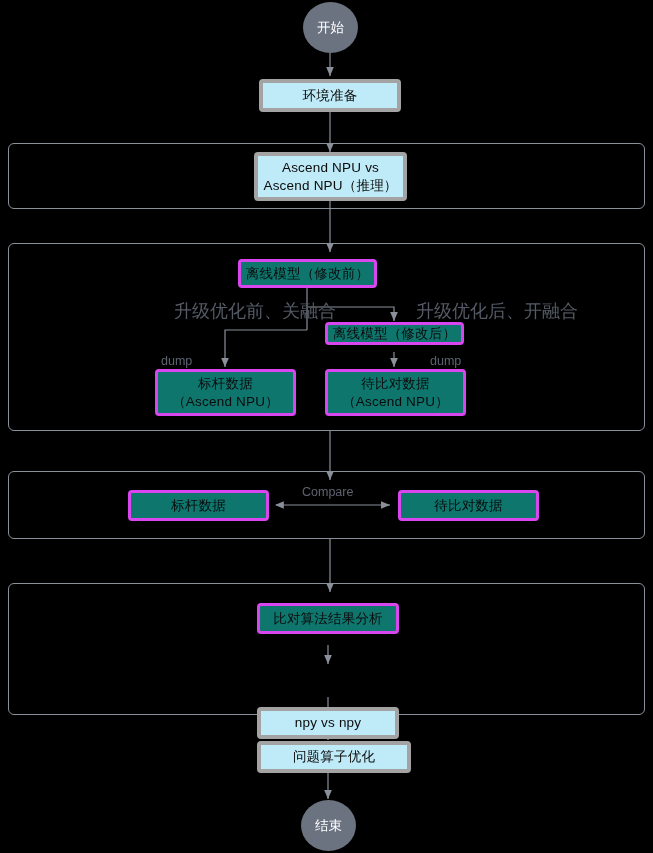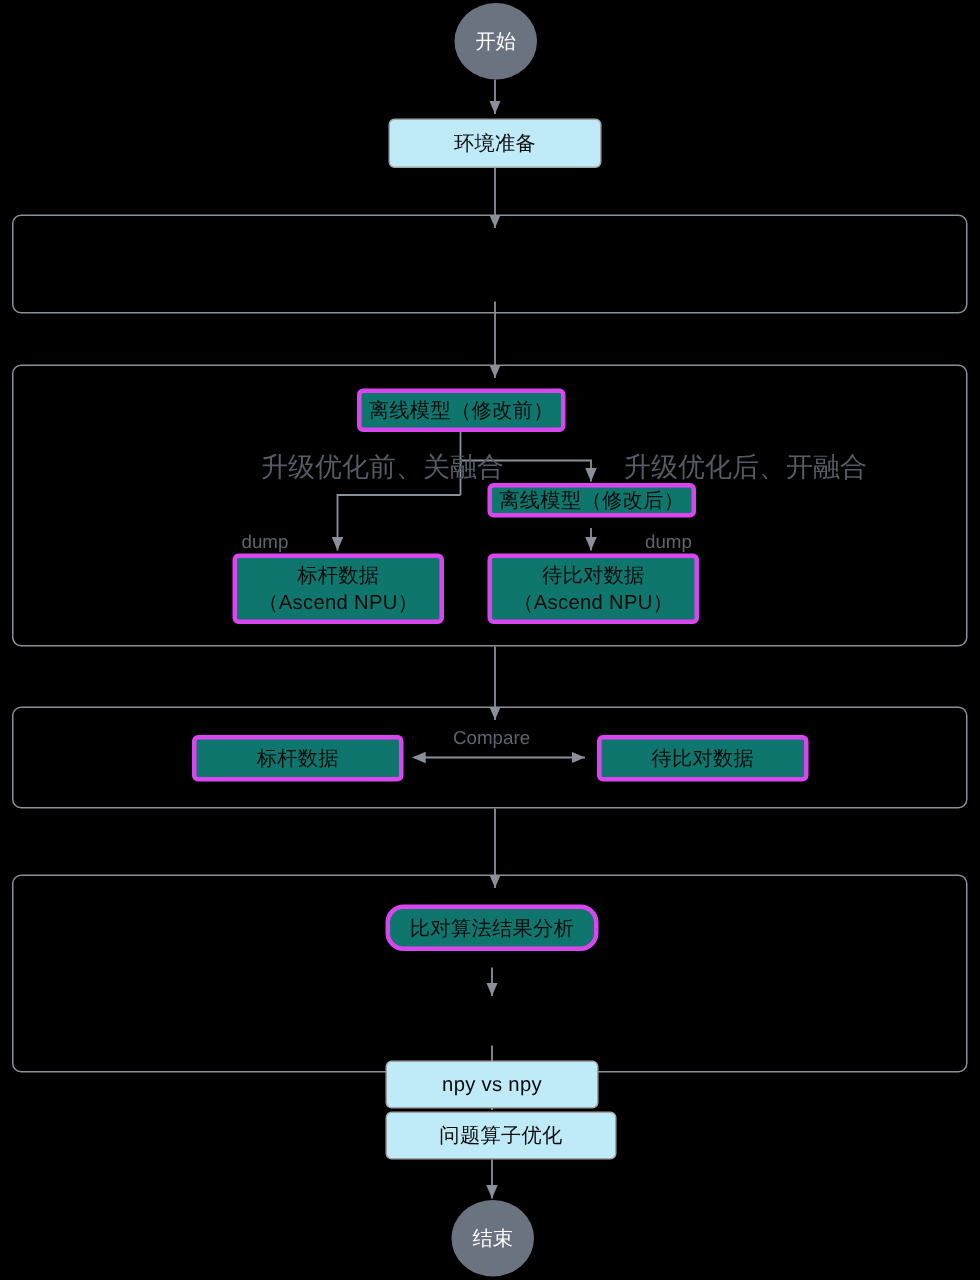--- a/index.html
+++ b/index.html
@@ -41,21 +41,21 @@
     text-align: center;
     border-radius: 4px;
     line-height: 1.28;
     color: #0b0b0b;
     font-size: 13.5px;
     white-space: pre-line;
     letter-spacing: 0.2px;
   }
   .node.blue {
     background: #bfeaf8;
-    border: 1px solid #a3a3a3;
+    border: 4px solid #a3a3a3;
   }
   .node.purple {
     background: #0f766e;
     border: 3px solid #d946ef;
   }
   .terminal {
     position: absolute;
     border-radius: 50%;
     background: #6b7280;
     color: #ffffff;
@@ -131,20 +131,24 @@
   </div>
 
   <div class="terminal" style="left:301px; top:800px; width:55px; height:51px;">
     <span>结束</span>
   </div>
 
   <div class="node blue" style="left:259px; top:79px; width:142px; height:33px;">
     <span>环境准备</span>
   </div>
 
+  <div class="node blue" style="left:254px; top:152px; width:153px; height:49px;">
+    <span>Ascend NPU vs
+Ascend NPU（推理）</span>
+  </div>
 
   <div class="node purple" style="left:238px; top:259px; width:139px; height:29px;">
     <span>离线模型（修改前）</span>
   </div>
 
   <div class="node purple" style="left:325px; top:322px; width:139px; height:23px;">
     <span>离线模型（修改后）</span>
   </div>
 
   <div class="node purple" style="left:155px; top:369px; width:141px; height:47px;">
@@ -158,21 +162,21 @@
   </div>
 
   <div class="node purple" style="left:128px; top:490px; width:141px; height:31px;">
     <span>标杆数据</span>
   </div>
 
   <div class="node purple" style="left:398px; top:490px; width:141px; height:31px;">
     <span>待比对数据</span>
   </div>
 
-  <div class="node purple" style="left:257px; top:603px; width:142px; height:31px;border-radius:12px;">
+  <div class="node purple" style="left:257px; top:603px; width:142px; height:31px;">
     <span>比对算法结果分析</span>
   </div>
 
   <div class="node blue" style="left:257px; top:665px; width:142px; height:32px;margin-top:42px;">
     <span>npy vs npy</span>
   </div>
 
   <div class="node blue" style="left:257px; top:741px; width:154px; height:32px;">
     <span>问题算子优化</span>
   </div>

